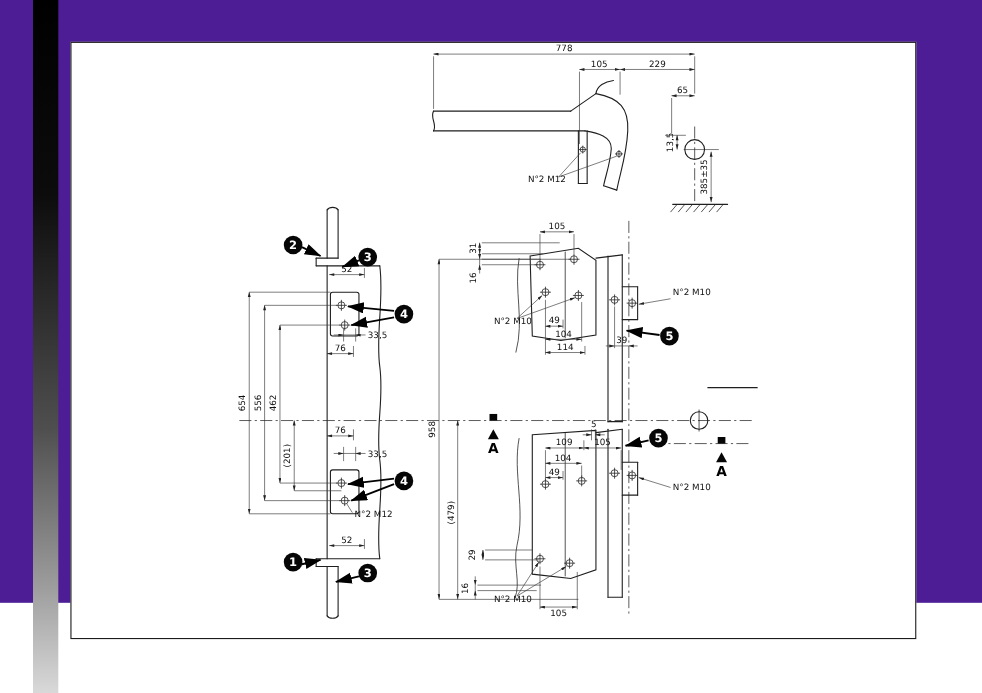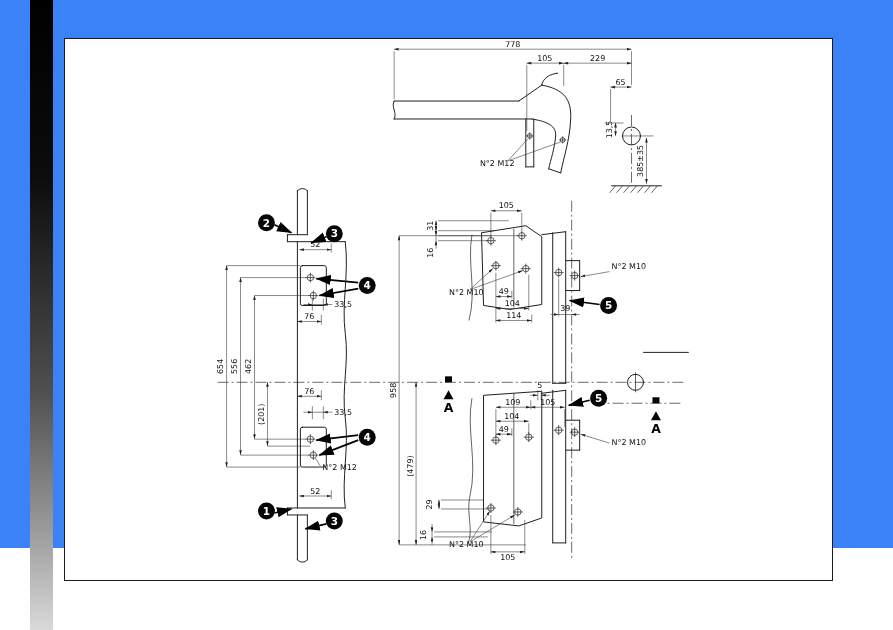--- a/index.html
+++ b/index.html
@@ -1,17 +1,17 @@
 <!DOCTYPE html>
 <html><head>
 <meta charset="utf-8">
 <style>
   html,body{margin:0;padding:0;background:#ffffff;width:893px;height:630px;overflow:hidden;
             font-family:"DejaVu Sans",sans-serif;}
-  .page{position:relative;width:893px;height:548px;background:#3b82f6;}
+  .page{position:relative;width:893px;height:548px;background:#4c1d95;}
   .strip{position:absolute;left:30px;top:0;width:23px;height:630px;
          background:linear-gradient(180deg,#000 0%,#0c0c0c 28%,#4f4f4f 62%,#9a9a9a 84%,#d9d9d9 100%);}
   .frame{position:absolute;left:64px;top:38px;width:769px;height:543px;
          border:1.5px solid #1b1b1b;background:#fff;box-sizing:border-box;}
   svg{display:block;width:100%;height:100%;}
   .s{stroke:#1f1f1f;stroke-width:1;fill:none;stroke-linecap:round;}
   .t{stroke:#1f1f1f;stroke-width:.7;fill:none;}
   .sd{stroke:#3a3a3a;stroke-width:.6;fill:none;}
   .cl{stroke:#2a2a2a;stroke-width:.7;fill:none;stroke-dasharray:11 3 2 3;}
   .lead{stroke:#000;stroke-width:1.7;fill:none;}

